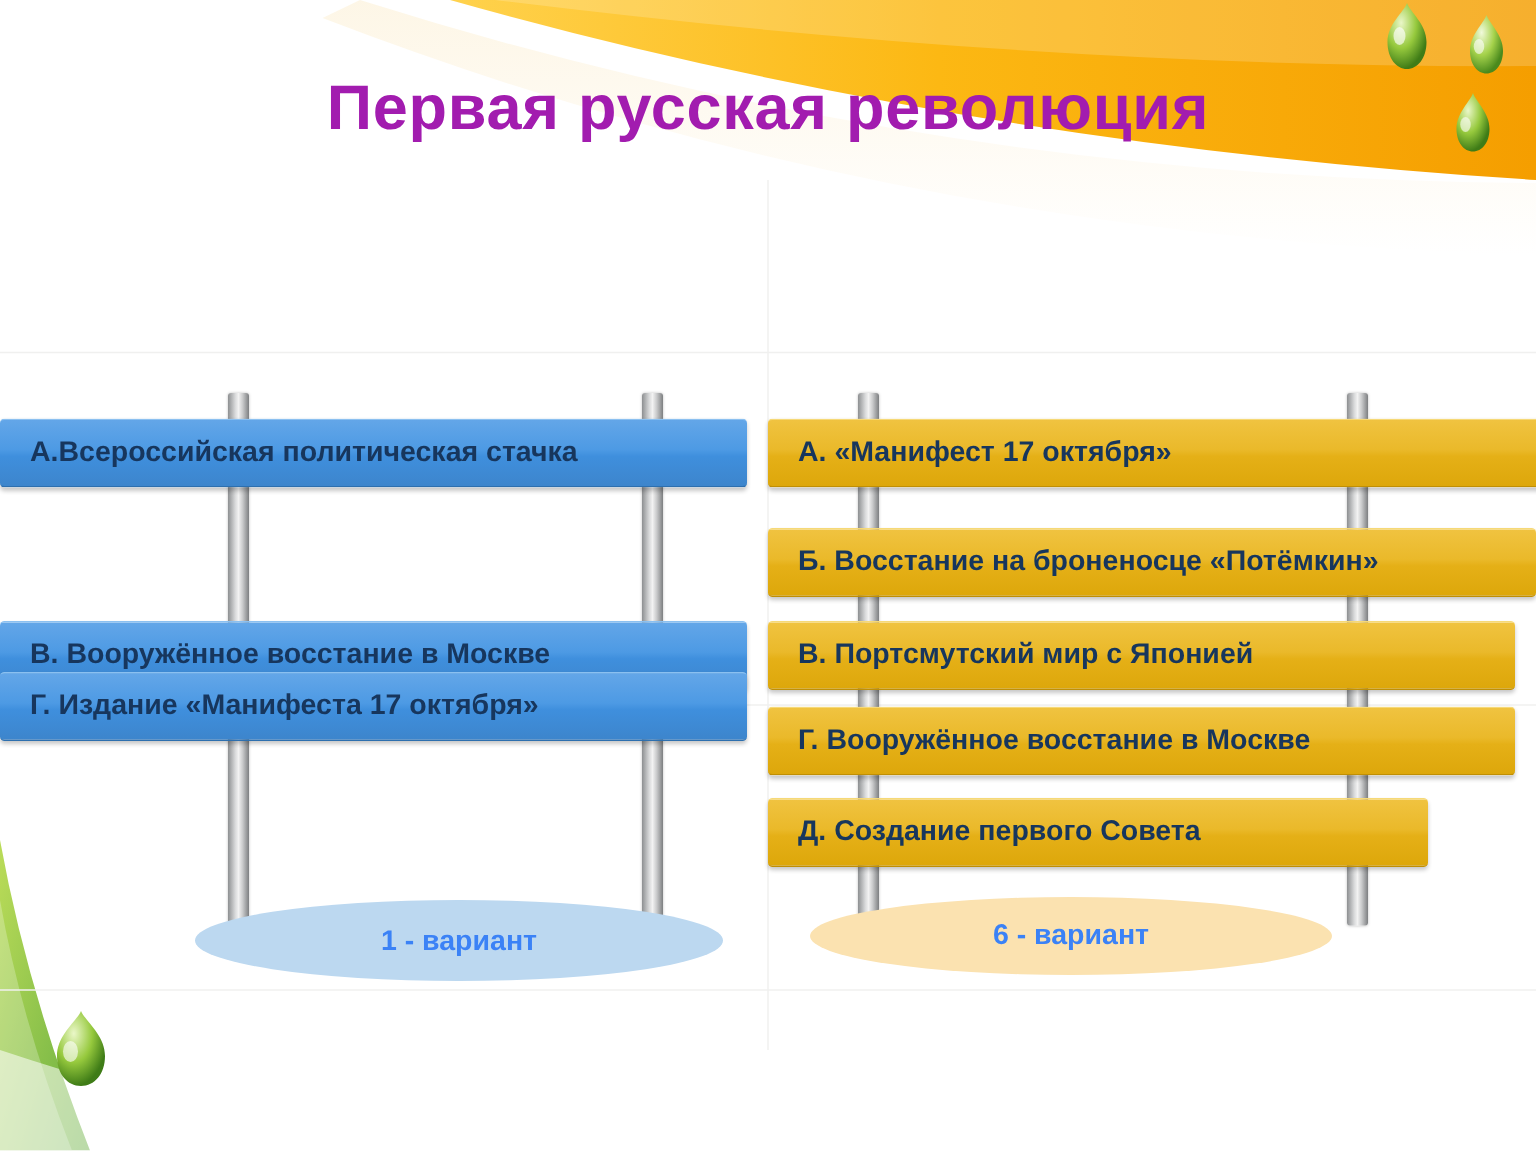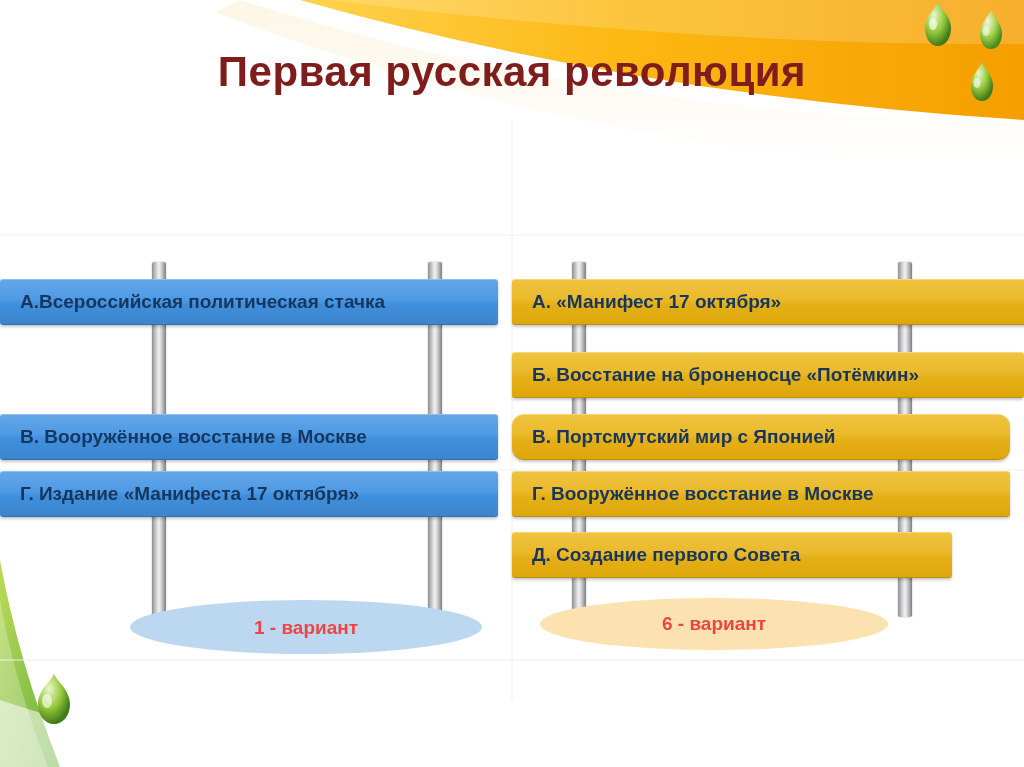--- a/index.html
+++ b/index.html
@@ -36,21 +36,21 @@
 
   
   .title {
     position: absolute;
     left: 0;
     top: 48px;
     width: 1024px;
     text-align: center;
     font-size: 42px;
     font-weight: bold;
-    color: #7f1d1d;
+    color: #a21caf;
     letter-spacing: 0.5px;
     white-space: nowrap;
   }
 
   
   .post {
     position: absolute;
     width: 14px;
     background: linear-gradient(to right, #8d8f91 0%, #d9dadb 35%, #f2f2f2 50%, #c9cacb 70%, #7d7f81 100%);
     border-radius: 2px;
@@ -73,21 +73,21 @@
     left: 540px;
     top: 598px;
     width: 348px;
     height: 52px;
     background: #fbe2b0;
   }
   .base-label {
     position: absolute;
     font-size: 19px;
     font-weight: bold;
-    color: #ef4444;
+    color: #3b82f6;
     white-space: nowrap;
   }
   .base-label-left {
     left: 130px;
     top: 617px;
     width: 352px;
     text-align: center;
   }
   .base-label-right {
     left: 540px;
@@ -124,28 +124,28 @@
     width: 100%;
     padding: 0 20px;
     overflow: hidden;
   }
 
   
   .lb { left: 0px; width: 498px; }
   .lb1 { top: 279px; }
   .lb2 { top: 334px; }
   .lb3 { top: 414px; }
-  .lb4 { top: 471px; }
+  .lb4 { top: 448px; }
   .lb5 { top: 528px; }
 
   
   .rb { left: 512px; }
   .rb1 { top: 279px; width: 584px; }
   .rb2 { top: 352px; width: 512px; }
-  .rb3 { top: 414px; width: 498px; border-radius: 12px; }
+  .rb3 { top: 414px; width: 498px; }
   .rb4 { top: 471px; width: 498px; align-items: center; }
   .rb5 { top: 532px; width: 440px; }
 </style>
 </head>
 <body>
 
 <div class="slide">
 
   <svg class="bg-svg" viewBox="0 0 1024 767" xmlns="http://www.w3.org/2000/svg">
     <defs>

